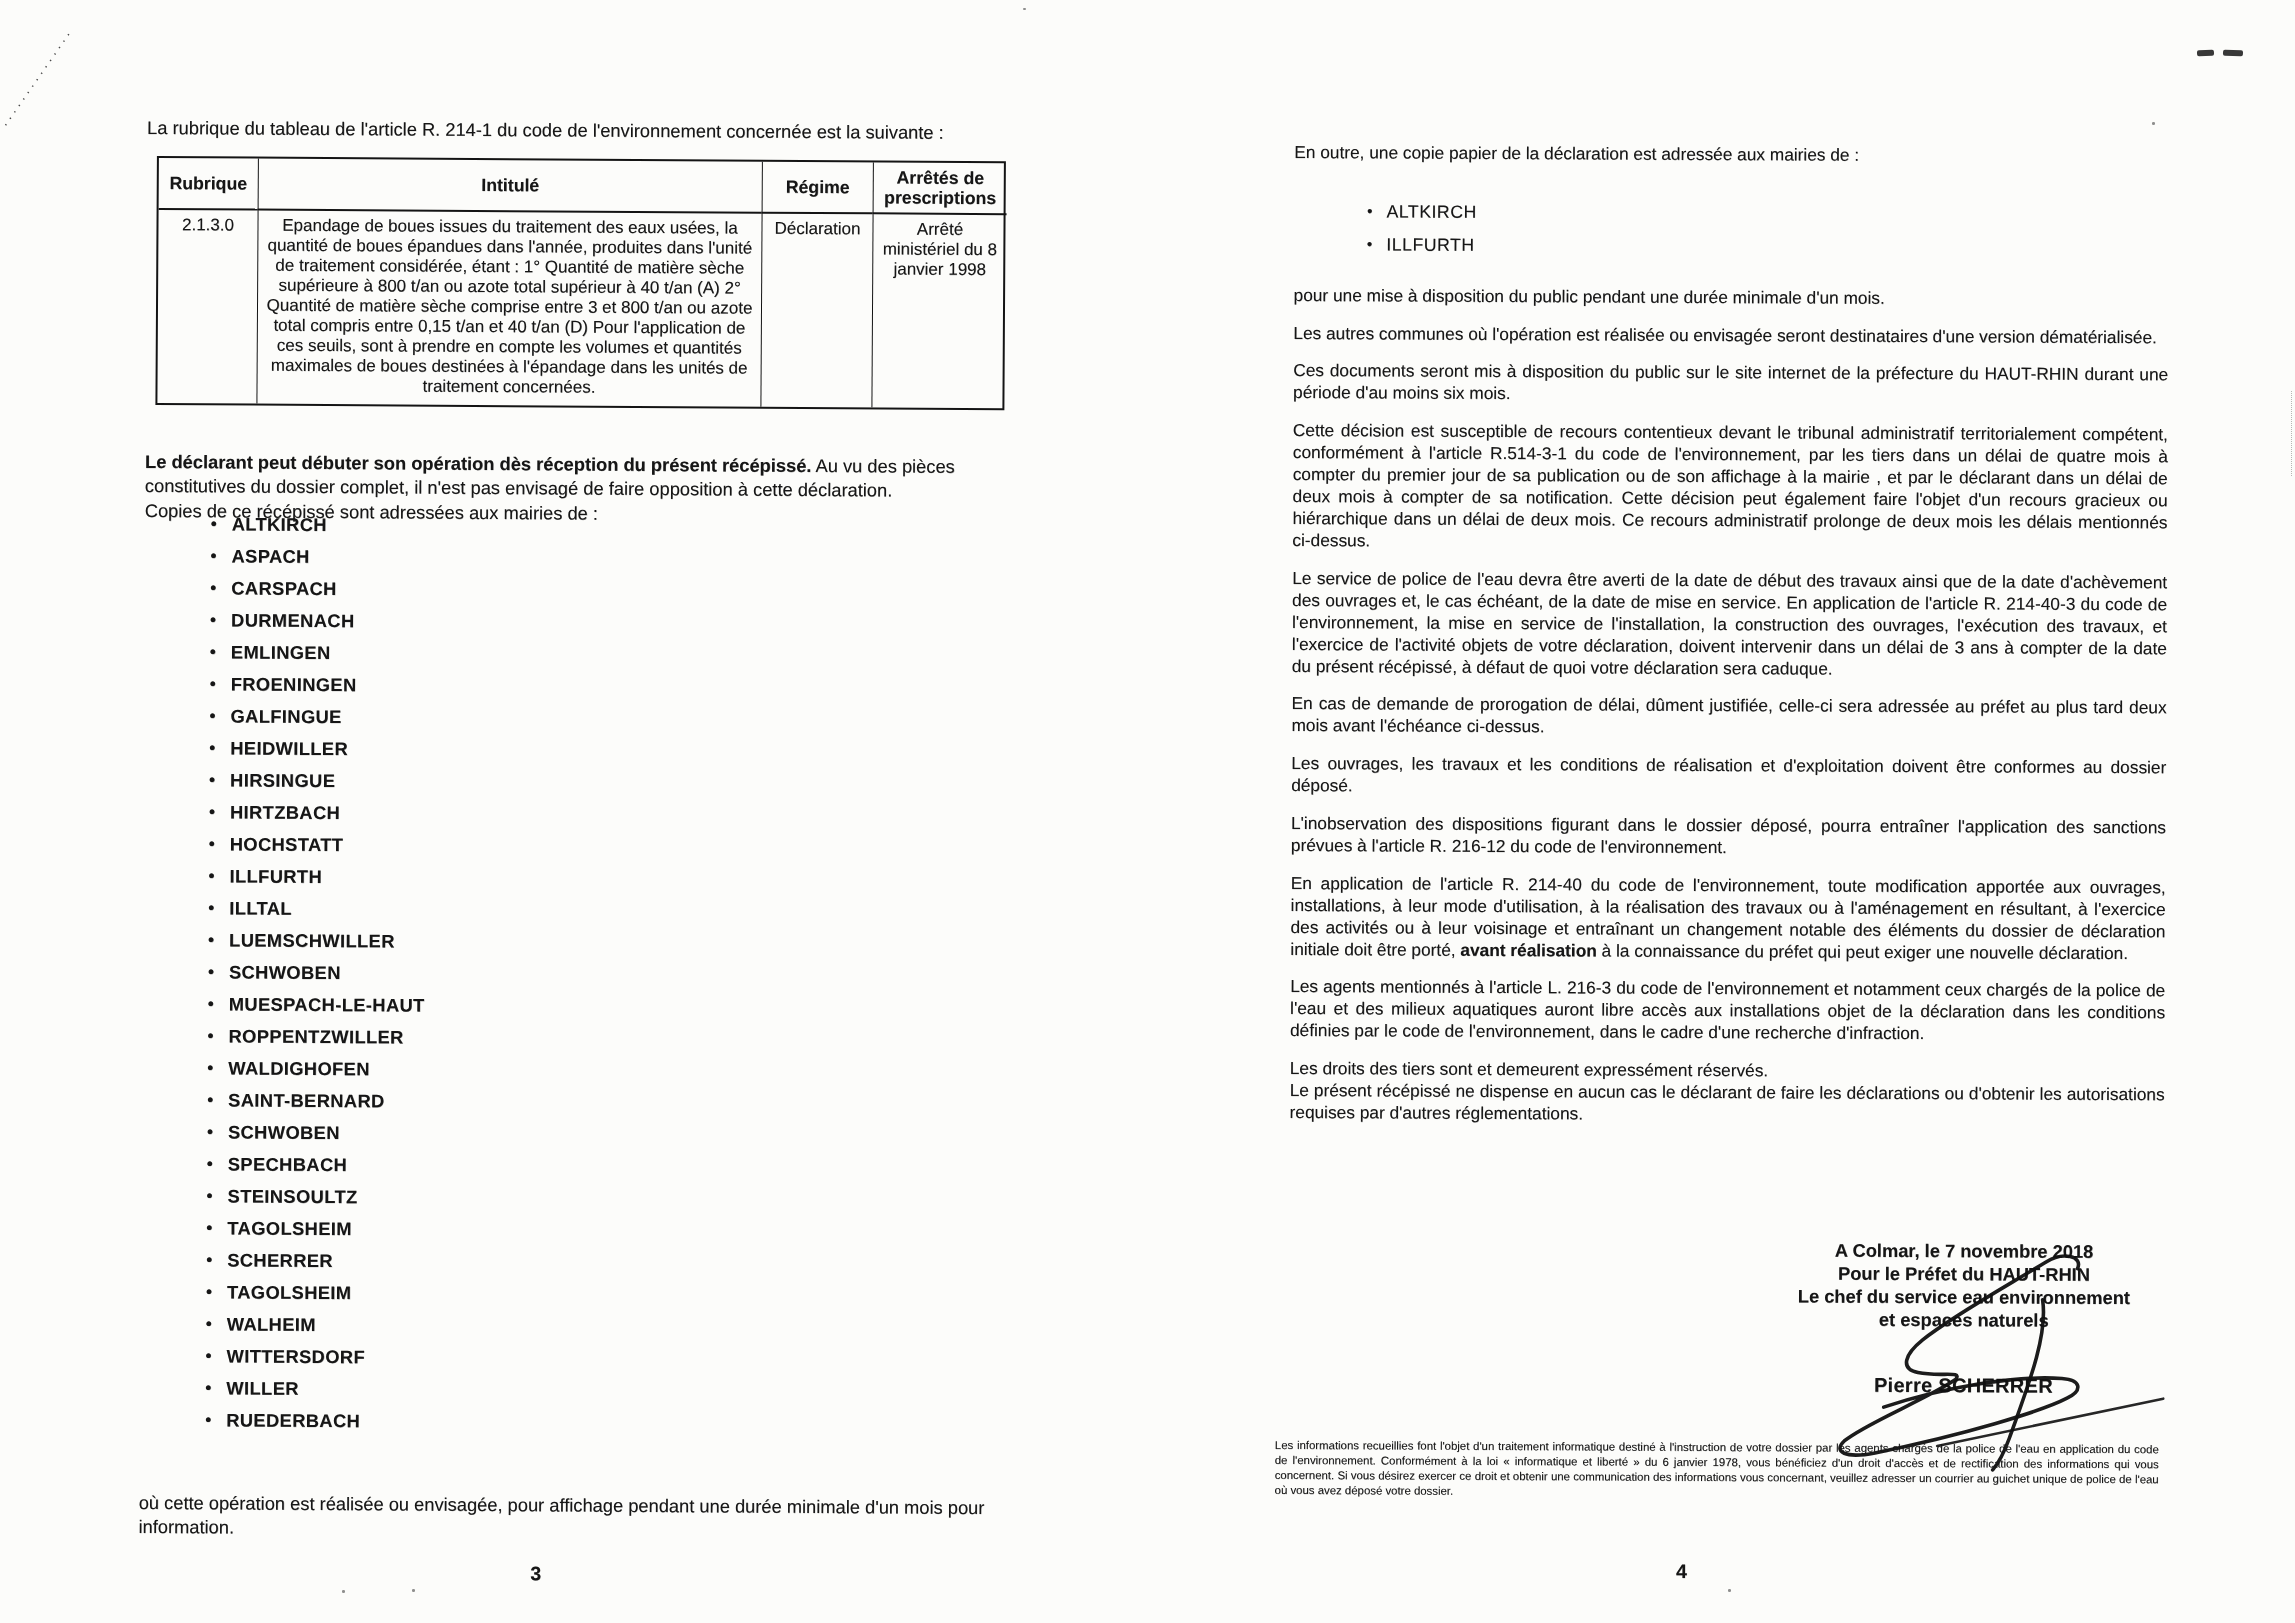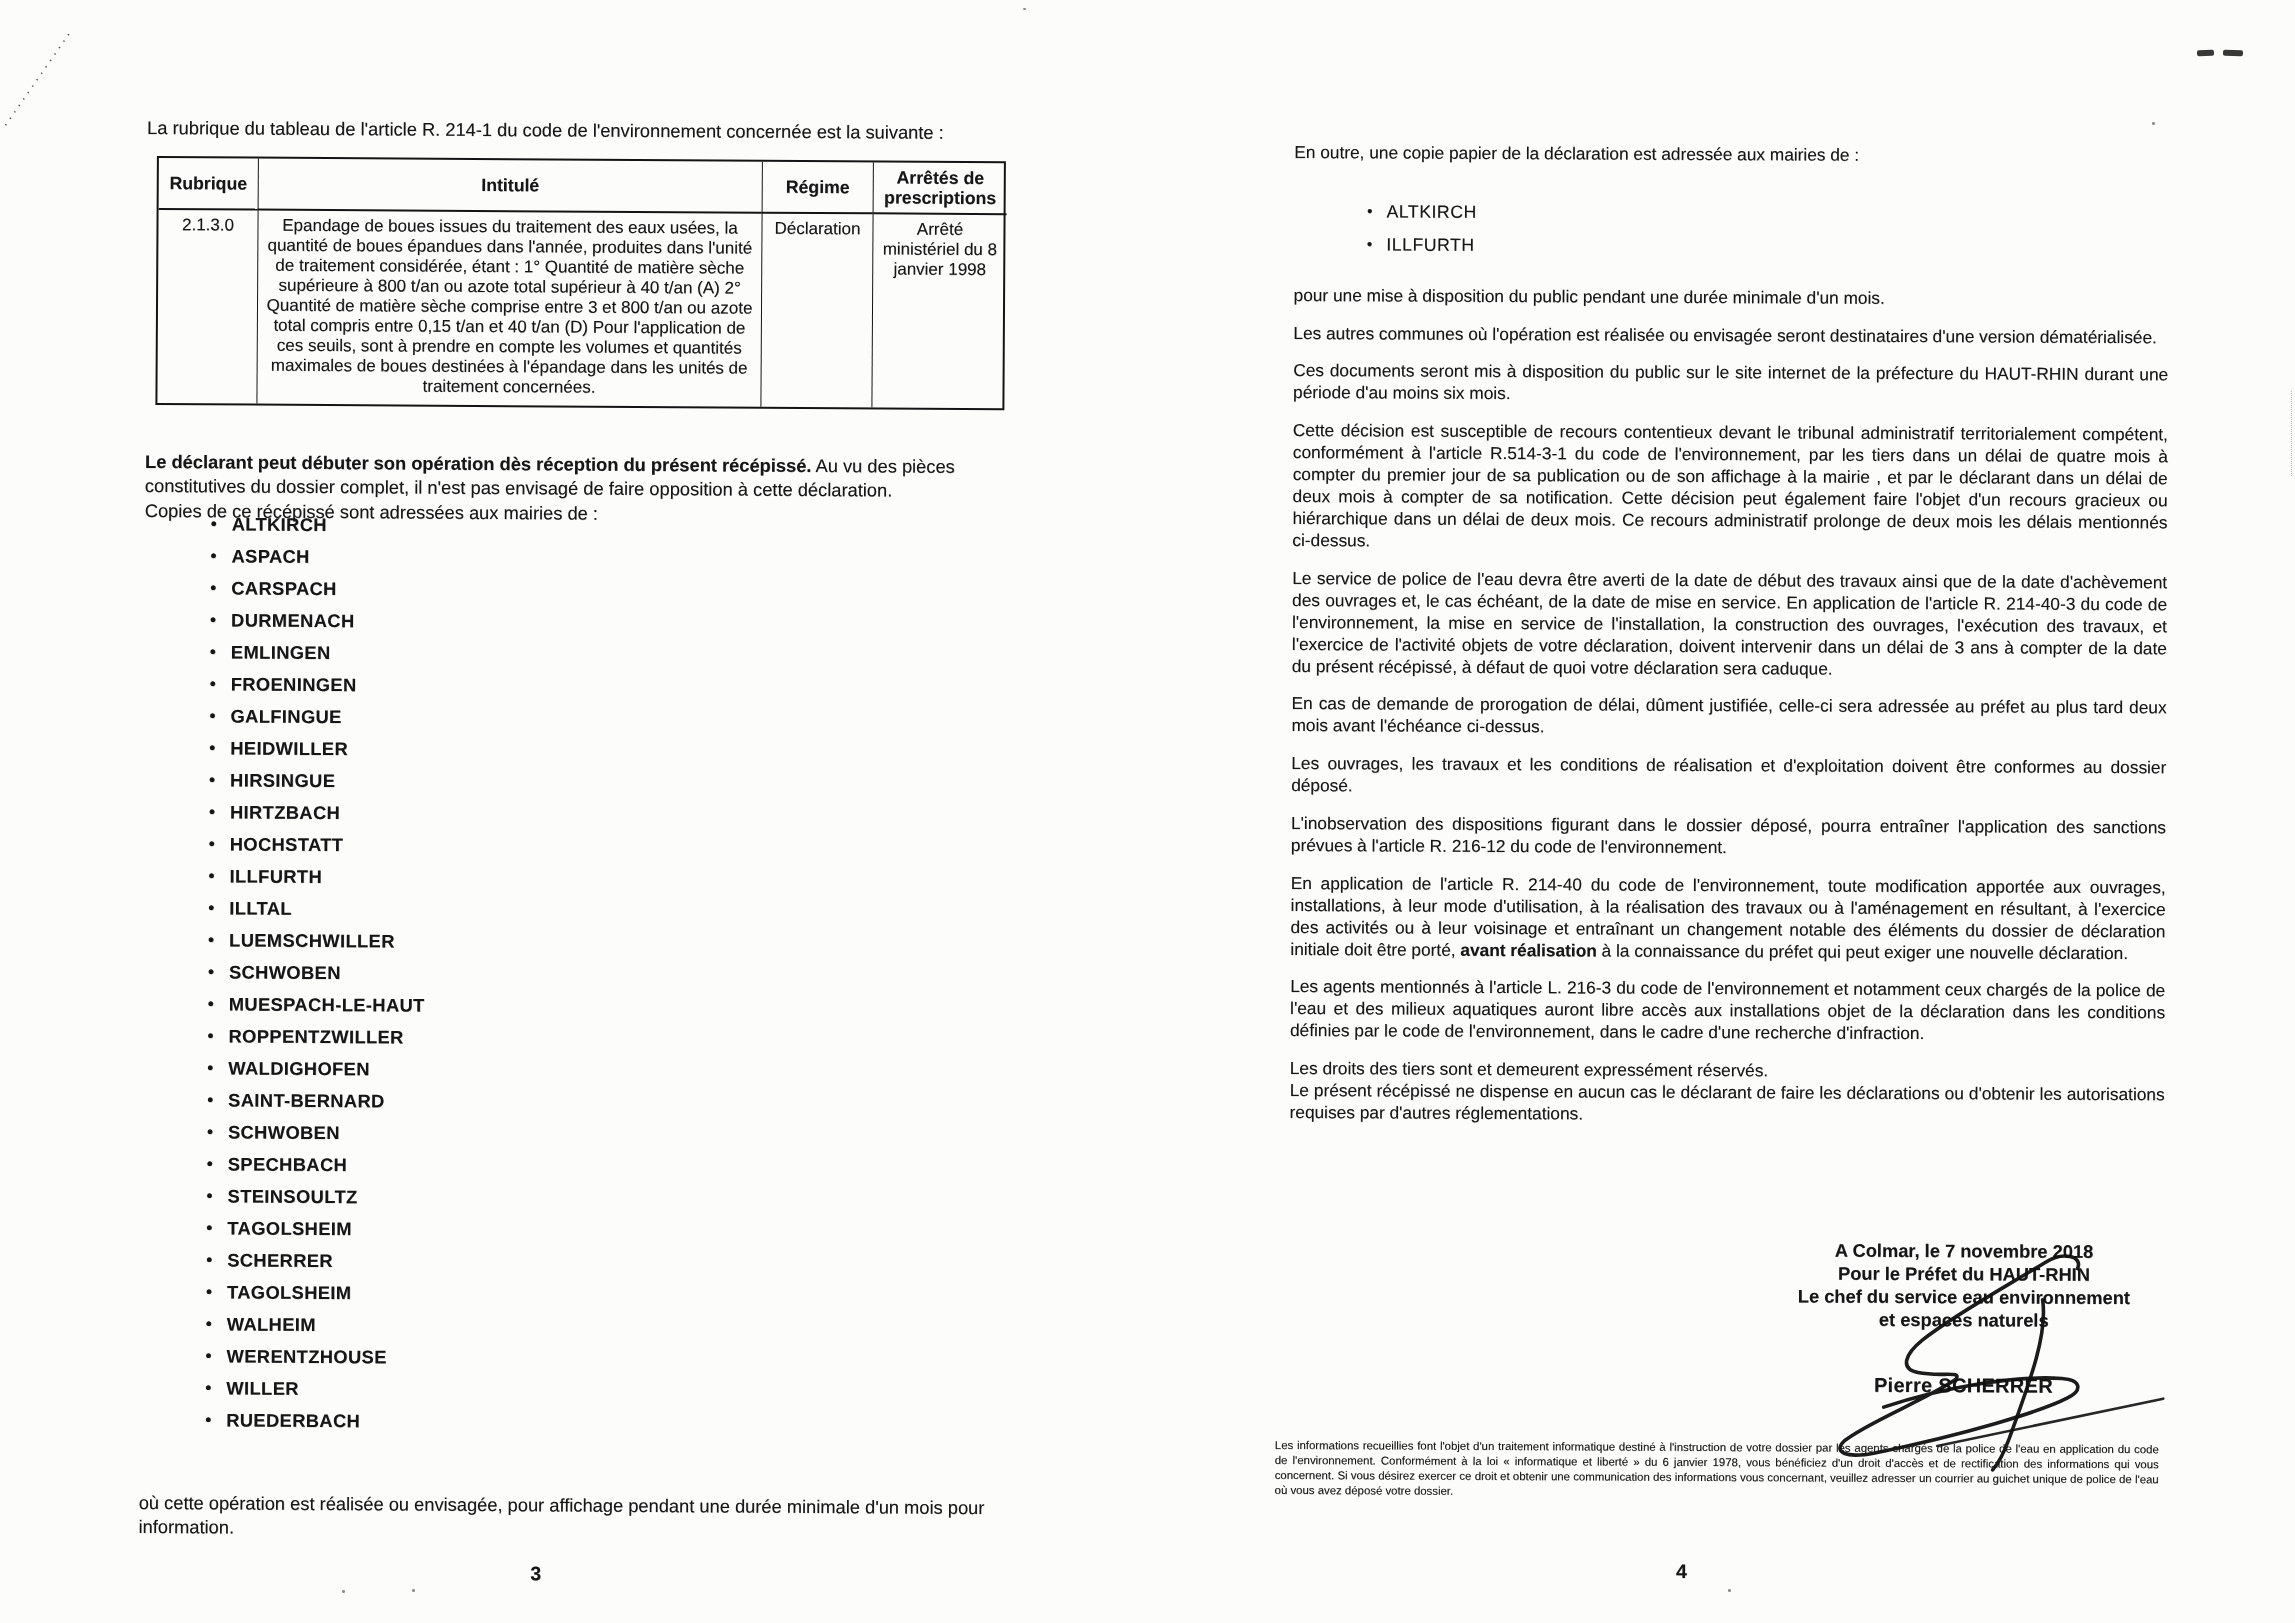--- a/index.html
+++ b/index.html
@@ -145,21 +145,21 @@
       <li><span>STEINSOULTZ</span></li>
 
       <li><span>TAGOLSHEIM</span></li>
 
       <li><span>SCHERRER</span></li>
 
       <li><span>TAGOLSHEIM</span></li>
 
       <li><span>WALHEIM</span></li>
 
-      <li><span>WERENTZHOUSE</span></li>
+      <li><span>WITTERSDORF</span></li>
 
       <li><span>WILLER</span></li>
 
       <li><span>RUEDERBACH</span></li>
     </ul>
 
   <p class="abs outro-para">où cette opération est réalisée ou envisagée, pour affichage pendant une durée minimale d'un mois pour information.</p>
 
   <div class="abs pageno pageno-3">3</div>
 </section>

